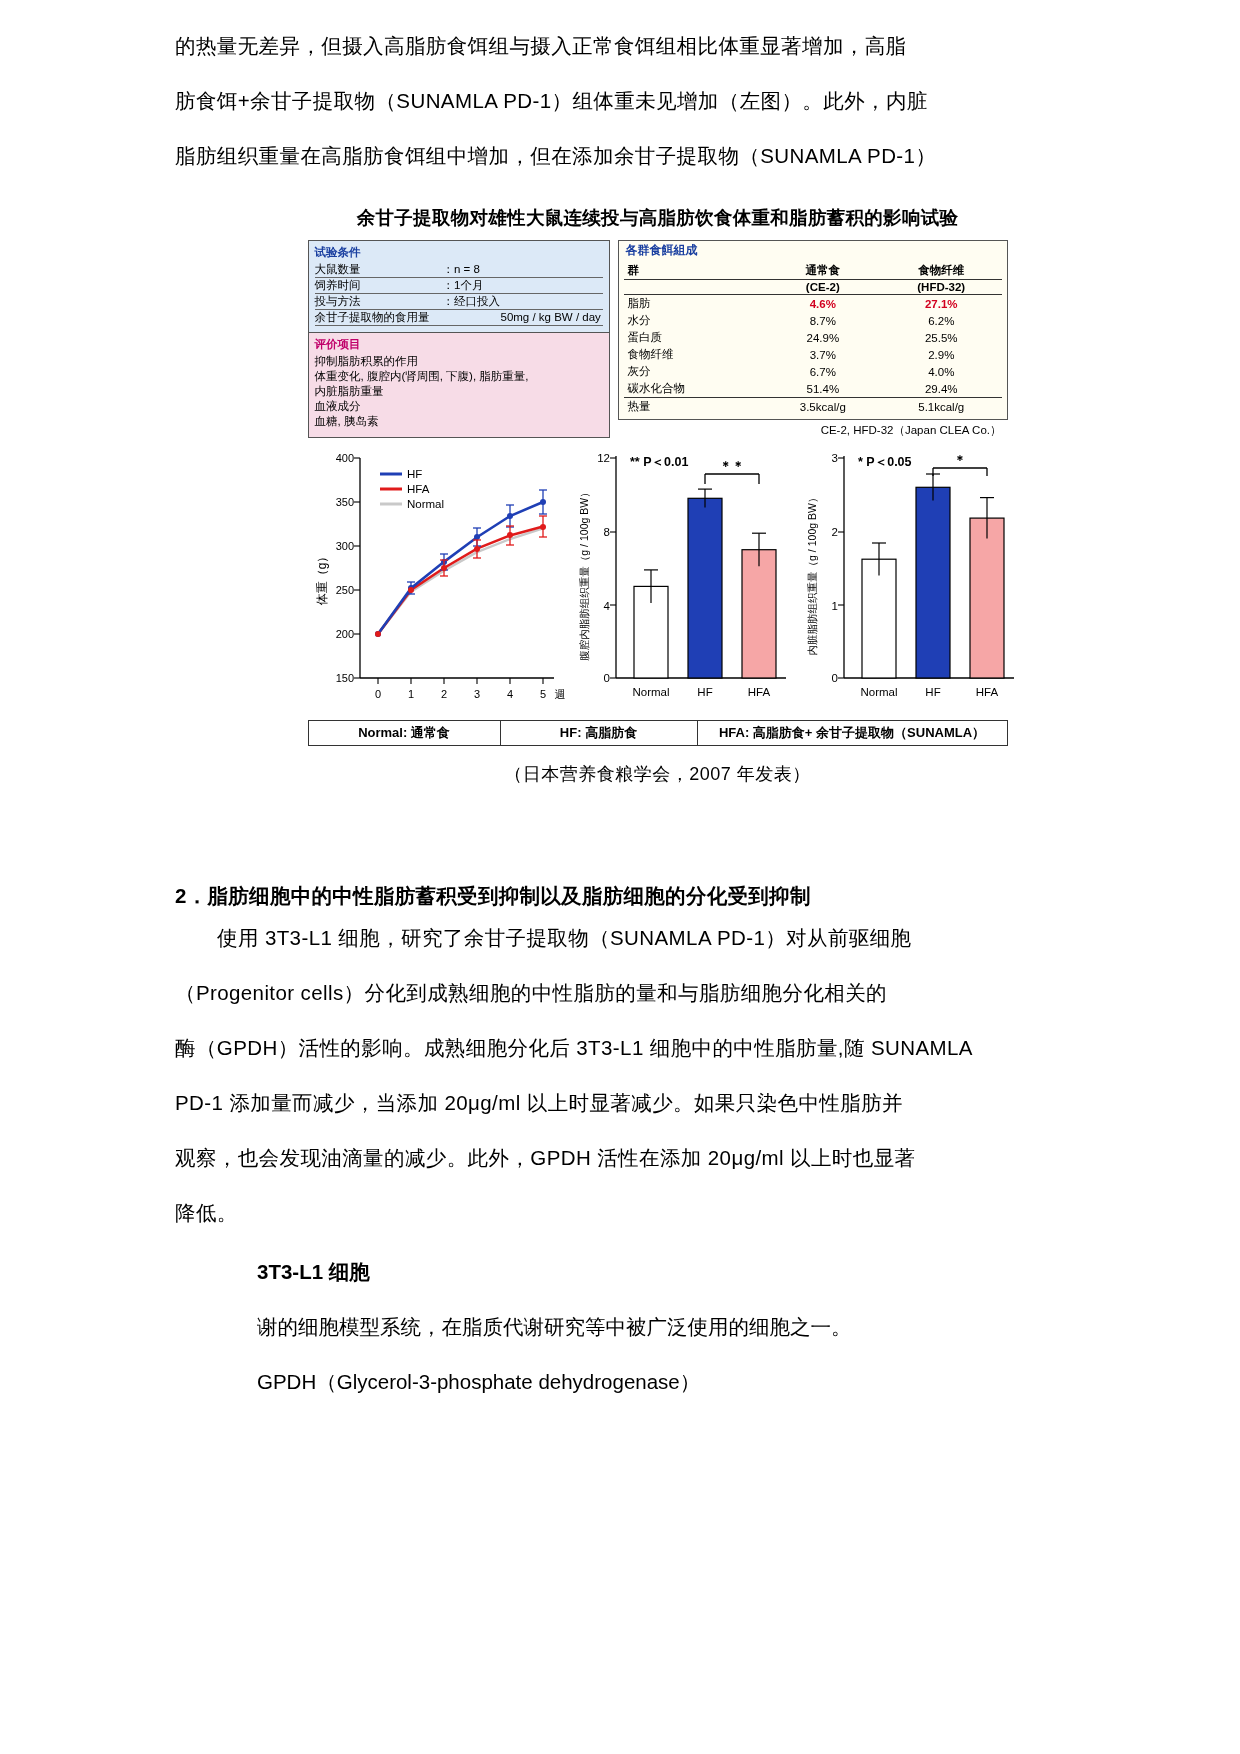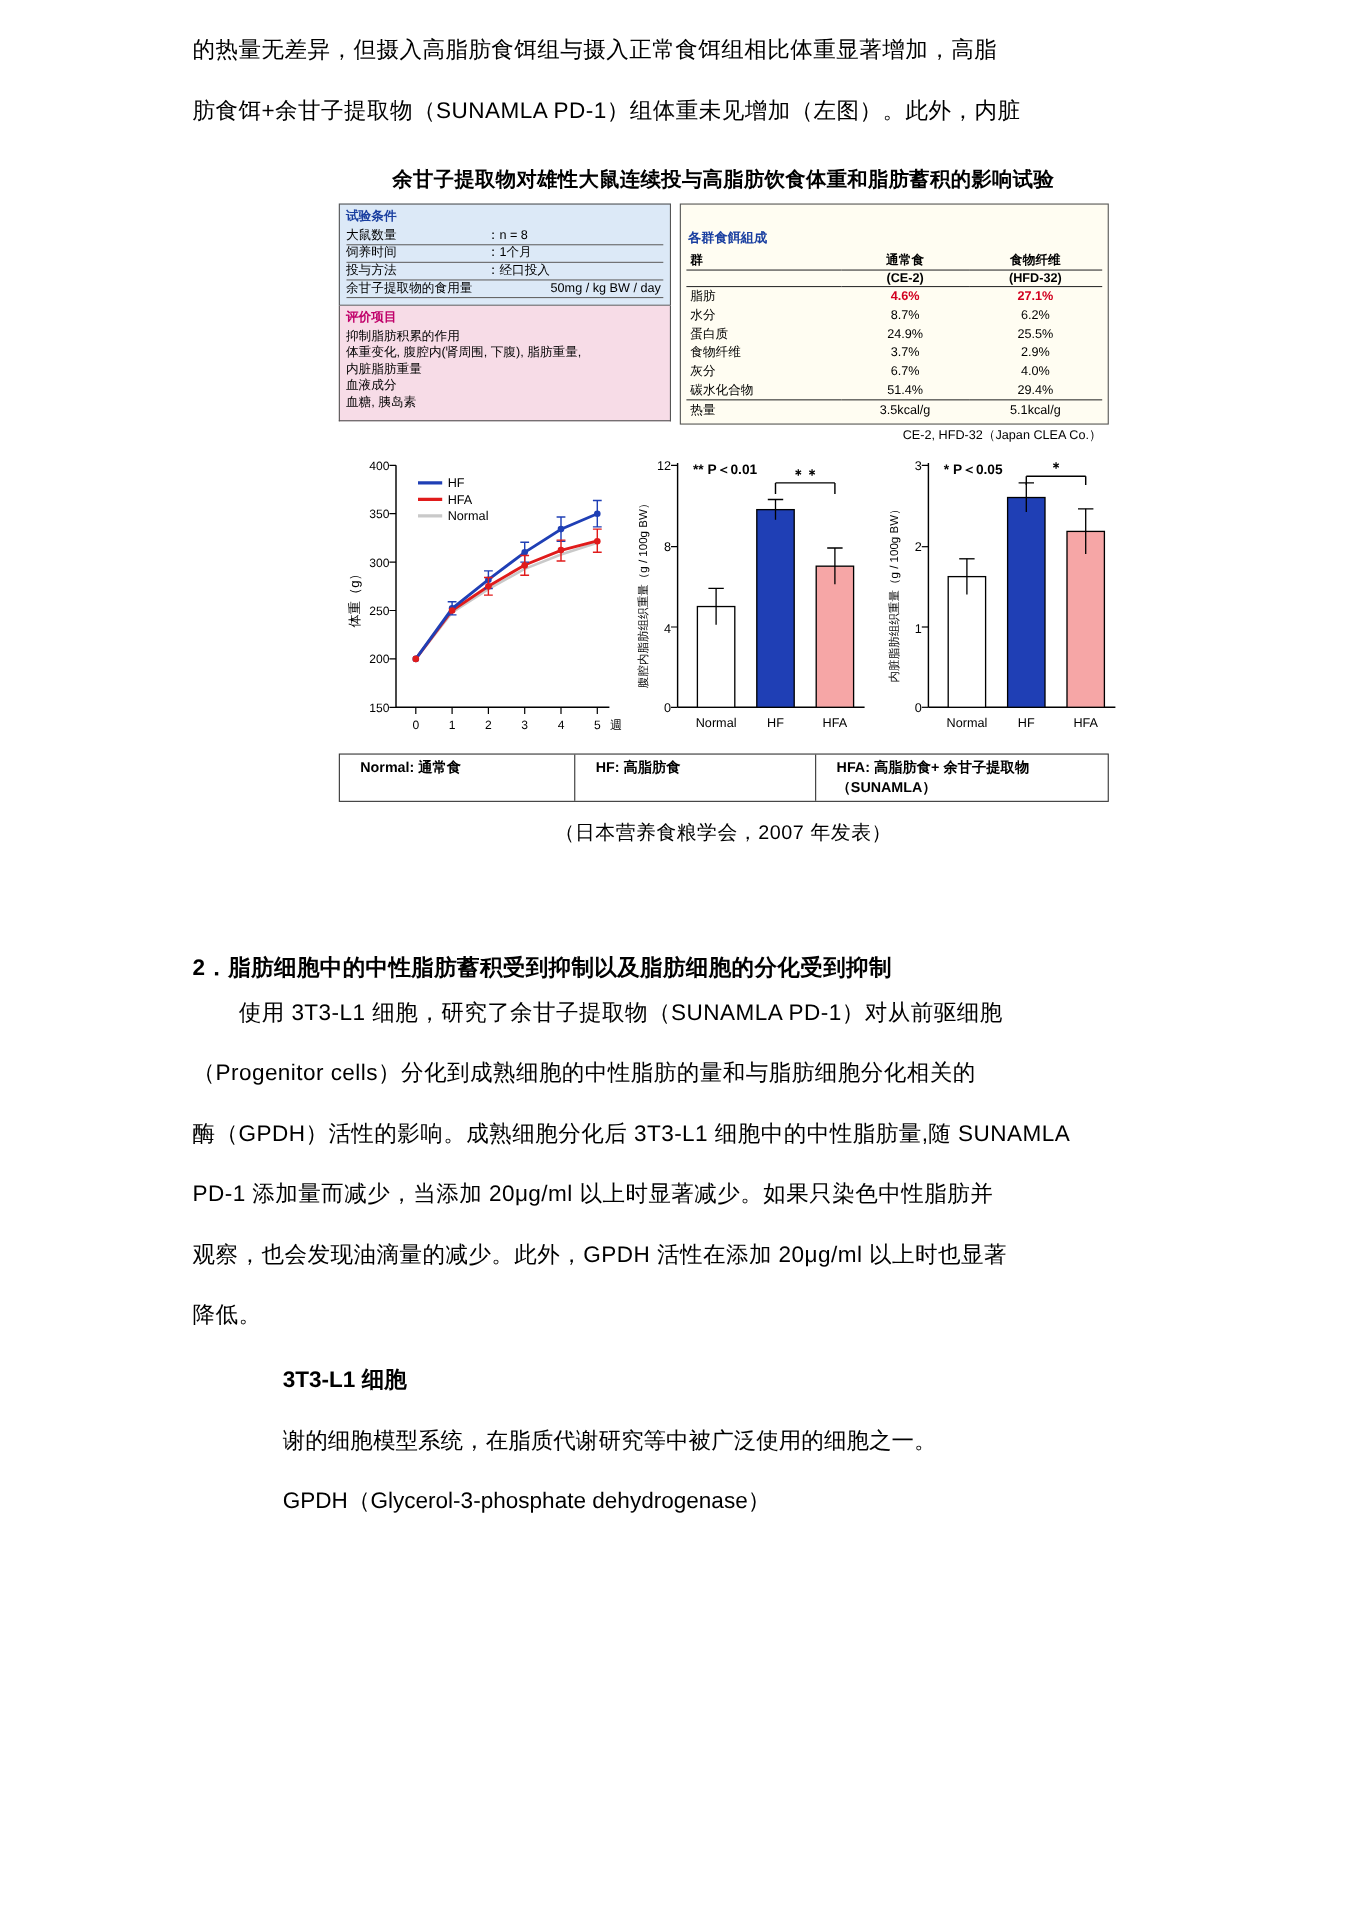--- a/index.html
+++ b/index.html
@@ -65,21 +65,21 @@
     padding:4px 6px 8px 6px;
     font-size:11.5px;
     line-height:15px;
   }
   .cond-b .hd{color:#c0006a;font-weight:bold;margin-bottom:2px;}
 
   .diet-box{
     width:378px;
     border:1px solid #555;
     background:#fffdf2;
-    padding:21px 5px 4px 5px;
+    padding:0 5px 4px 5px;
     font-size:11.5px;
   }
   .diet-box .hd{color:#1a3fa0;font-weight:bold;margin:1px 0 3px 2px;font-size:12px;}
   table.diet{border-collapse:collapse;width:100%;font-size:11.5px;}
   table.diet td{padding:1px 4px;}
   table.diet .ch{text-align:center;font-weight:bold;}
   table.diet .num{text-align:center;}
   table.diet tr.head td{border-bottom:1px solid #333;font-weight:bold;}
   table.diet tr.sub td{border-bottom:1px solid #333;}
   table.diet tr.last td{border-top:1px solid #333;}
@@ -101,21 +101,21 @@
   .chart{position:relative;}
   svg{display:block;}
 
   .legend-bottom{
     margin-top:4px;
     border:1px solid #333;
     display:flex;
     font-size:13px;
     font-weight:bold;
   }
-  .legend-bottom div{padding:3px 19px;}
+  .legend-bottom div{padding:3px 8px;text-align:center;}
   .lb1{width:175px;border-right:1px solid #333;}
   .lb2{width:180px;border-right:1px solid #333;}
   .lb3{flex:1;}
 
   .cite{
     text-align:center;
     font-size:18px;
     margin:16px 0 0 0;
     letter-spacing:0.5px;
   }
@@ -143,20 +143,21 @@
   }
 </style>
 </head>
 <body>
 
 <div class="page">
 
   <div class="para">
     <p class="body-line">的热量无差异，但摄入高脂肪食饵组与摄入正常食饵组相比体重显著增加，高脂</p>
     <p class="body-line">肪食饵+余甘子提取物（SUNAMLA PD-1）组体重未见增加（左图）。此外，内脏</p>
+    <p class="body-line">脂肪组织重量在高脂肪食饵组中增加，但在添加余甘子提取物（SUNAMLA PD-1）</p>
   </div>
 
   <div class="fig-title">余甘子提取物对雄性大鼠连续投与高脂肪饮食体重和脂肪蓄积的影响试验</div>
 
   <div class="figure">
 
     <div class="fig-top">
 
       <div class="cond-box">
         <div class="cond-a">

